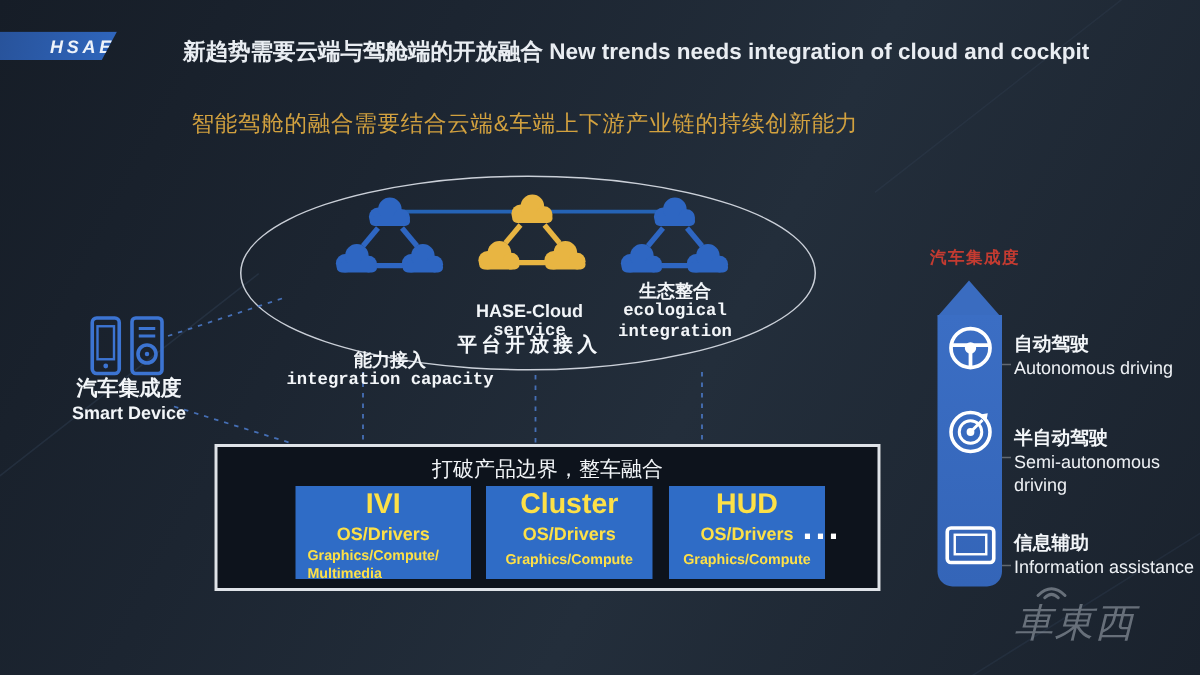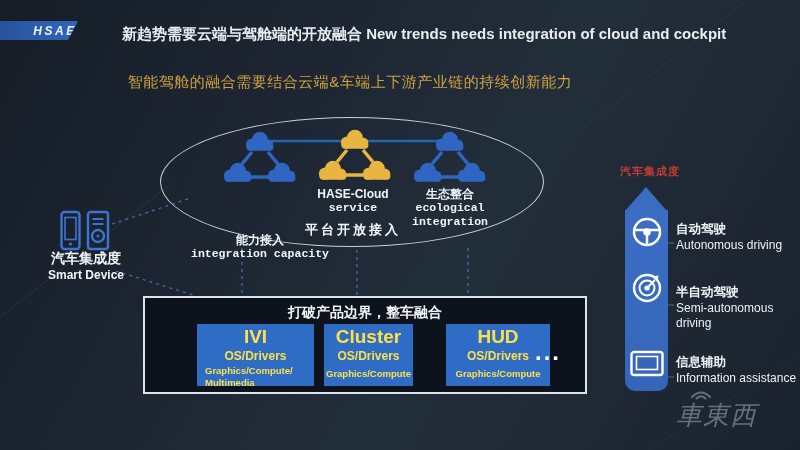--- a/index.html
+++ b/index.html
@@ -40,38 +40,38 @@
 
   
   .cloud-group { position:absolute; width:84px; height:56px; }
   #group-0 { left:218px; top:130px; }
   #group-1 { left:313px; top:128px; }
   #group-2 { left:408px; top:130px; }
   .cloud-label { position:absolute; width:150px; text-align:center; line-height:1.2; }
   .cloud-label .zh { font-size:12px; font-weight:bold; display:block; }
   .cloud-label .en { font-size:11.5px; font-weight:bold; display:block;font-family:Liberation Mono, monospace; }
   #label-0 { left:185px; top:201px;margin-top:32px; }
-  #label-1 { left:278px; top:187px; }
+  #label-1 { left:278px; top:200px; }
   #label-2 { left:375px; top:187px; }
   .platform-caption { position:absolute; left:253px; top:221px; width:200px; text-align:center;
     font-size:13px; font-weight:bold; letter-spacing:3px; color:#f4f7fa; }
 
   
   .device-icons { position:absolute; left:60px; top:210px; }
   .device-label { position:absolute; left:26px; top:250px; width:120px; text-align:center; line-height:1.25; }
   .device-label .zh { display:block; font-size:14px; font-weight:bold; }
   .device-label .en { display:block; font-size:12px; font-weight:bold; }
 
   
   .product-box { position:absolute; left:143px; top:296px; width:444px; height:98px;
     background:#0d131c; border:2px solid #dfe3e8; }
-  .product-title { position:absolute; left:0; top:6px; width:100%; text-align:center; font-size:14px; font-weight:bold; }
+  .product-title { position:absolute; left:0; top:6px; width:100%; text-align:center; font-size:14px; font-weight:normal; }
   .module { position:absolute; top:26px; height:62px; background:#2f6cc6; text-align:center; color:#fde047;margin-left:40px; }
   #module-0 { left:12px;  width:117px; }
-  #module-1 { left:139px; width:89px; }
+  #module-1 { left:139px; width:111px; }
   #module-2 { left:261px; width:104px; }
   .module .name { display:block; font-size:19px; font-weight:bold; line-height:1.1; margin-top:3px; }
   .module .os { display:block; font-size:12px; font-weight:bold; margin-top:1px; }
   .module .gfx { display:block; font-size:9.5px; font-weight:bold; margin-top:5px; line-height:1.25; }
   #module-0 .gfx { text-align:left; padding-left:8px; margin-top:2px; }
   .more-dots { position:absolute; left:390px; top:40px; font-size:24px; font-weight:bold; letter-spacing:2px; color:#fff; }
 
   
   .axis-title { position:absolute; left:620px; top:164px; font-size:11px; font-weight:bold; color:#c43b31; letter-spacing:1px; }
   .arrow-head { position:absolute; left:625px; top:187px; width:0; height:0;

